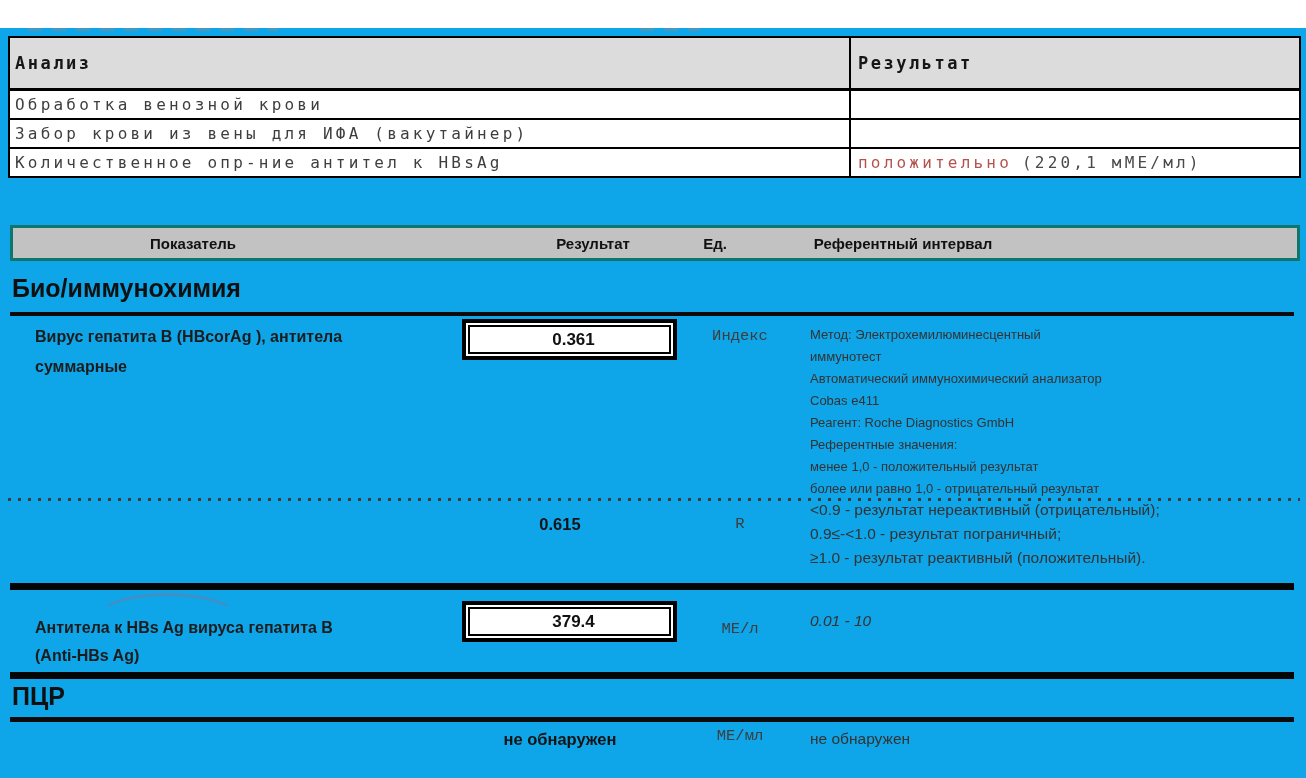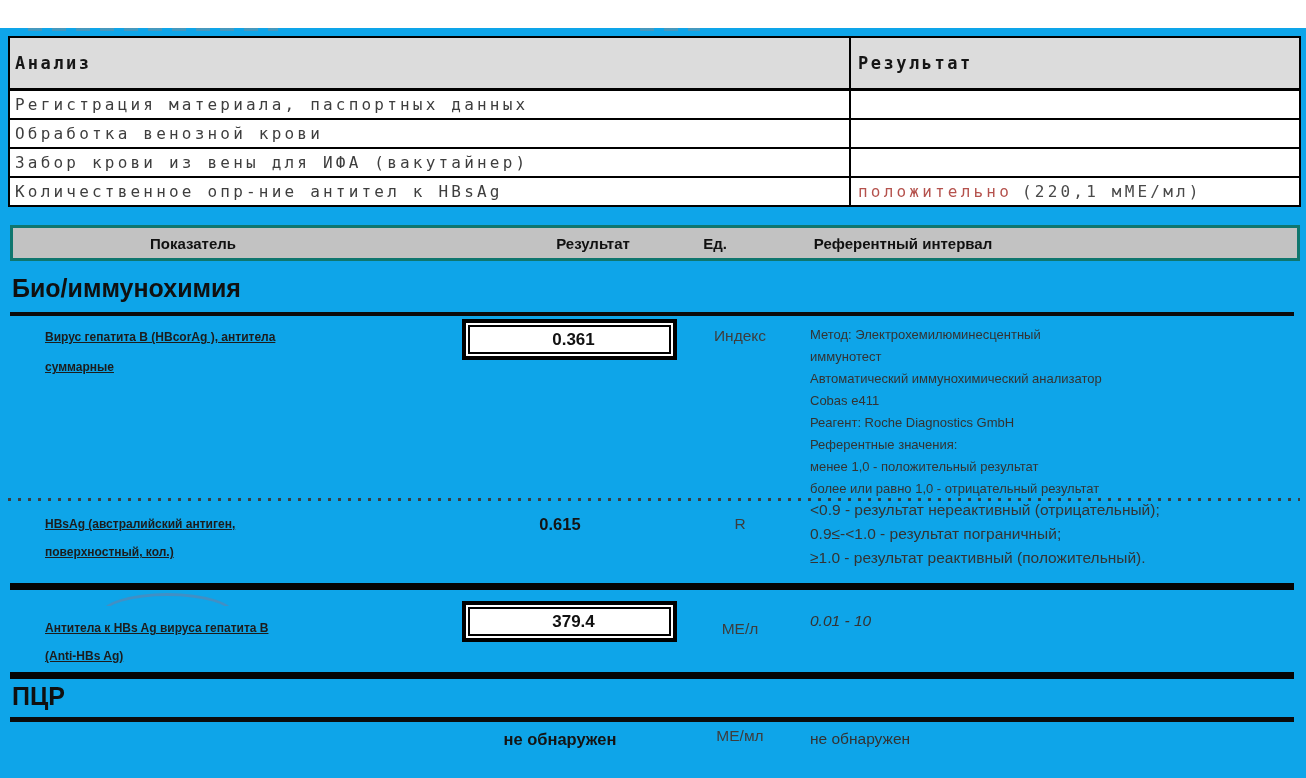--- a/index.html
+++ b/index.html
@@ -32,23 +32,23 @@
     position:absolute;left:10px;top:197px;width:1284px;height:30px;
     background:#c2c2c2;border:3px solid #0f766e;box-sizing:content-box;
   }
   #results-bar .hcol{
     position:absolute;top:0;bottom:0;display:flex;align-items:center;justify-content:center;
     font-weight:bold;font-size:15px;color:#111;
   }
   
   .section-title{position:absolute;left:12px;font-weight:bold;font-size:25px;color:#101010;}
   .rule{position:absolute;left:10px;width:1284px;background:#0b0b0b;}
-  .row-name{position:absolute;left:45px;width:420px;font-weight:bold;font-size:12px;color:#1c1c1c;white-space:pre-line;text-decoration:underline;}
+  .row-name{position:absolute;left:35px;width:420px;font-weight:bold;font-size:16px;color:#1c1c1c;white-space:pre-line;}
   .row-result{position:absolute;left:450px;width:220px;text-align:center;font-weight:bold;font-size:16.5px;color:#141414;}
-  .row-unit{position:absolute;left:680px;width:120px;text-align:center;font-size:15.5px;color:#3d3d3d;}
+  .row-unit{position:absolute;left:680px;width:120px;text-align:center;font-size:15.5px;color:#3d3d3d;font-family:Liberation Mono, monospace;}
   .row-ref{position:absolute;left:810px;width:490px;font-size:15.5px;color:#333;white-space:pre-line;}
   .resbox{position:absolute;left:462px;width:215px;height:41px;border:4px solid #000;background:#fff;box-sizing:border-box;}
   .resbox .inner{
     position:absolute;inset:2px;border:2px solid #000;
     display:flex;align-items:center;justify-content:center;
     font-weight:bold;font-size:17px;color:#111;padding-left:8px;
   }
   .dotted-sep{
     position:absolute;left:8px;width:1292px;height:3px;
     background-image:repeating-linear-gradient(90deg,#3c3c3c 0 3px,transparent 3px 10px);
@@ -72,28 +72,20 @@
   <div class="scan-artifact" style="left:640px;top:0;width:60px;"></div>
 
   <div id="top-table" class="mono">
     <div class="thead">
       <div class="c1">
         <span>Анализ</span>
       </div>
       <div class="c2">
         <span>Результат</span>
       </div>
-    </div>
-    <div class="trow">
-      <div class="c1">
-          <span class="cell-text">Регистрация материала, паспортных данных</span>
-        </div>
-      <div class="c2">
-          <span class="cell-text"></span>
-        </div>
     </div>
     <div class="trow">
       <div class="c1">
           <span class="cell-text">Обработка венозной крови</span>
         </div>
       <div class="c2">
           <span class="cell-text"></span>
         </div>
     </div>
     <div class="trow">
@@ -135,22 +127,20 @@
 иммунотест
 Автоматический иммунохимический анализатор
 Cobas e411
 Реагент: Roche Diagnostics GmbH
 Референтные значения:
 менее 1,0 - положительный результат
 более или равно 1,0 - отрицательный результат</div>
 
   <div class="dotted-sep" style="top:470px;"></div>
 
-  <div class="row-name" style="top:482px;line-height:28px;">HBsAg (австралийский антиген,
-поверхностный, кол.)</div>
   <div class="row-result" style="top:487px;">0.615</div>
   <div class="row-unit" style="top:487px;">R</div>
   <div class="row-ref" style="top:470px;line-height:24px;">&lt;0.9 - результат нереактивный (отрицательный);
 0.9≤-&lt;1.0 - результат пограничный;
 ≥1.0 - результат реактивный (положительный).</div>
 
   <div class="heavy-bar" style="top:555px;"></div>
 
   <div class="seal-clip" style="left:100px;top:565px;width:135px;height:13px;">
     <div class="seal-ellipse" style="width:135px;height:44px;border:3px solid rgba(110,125,165,0.55);"></div>

